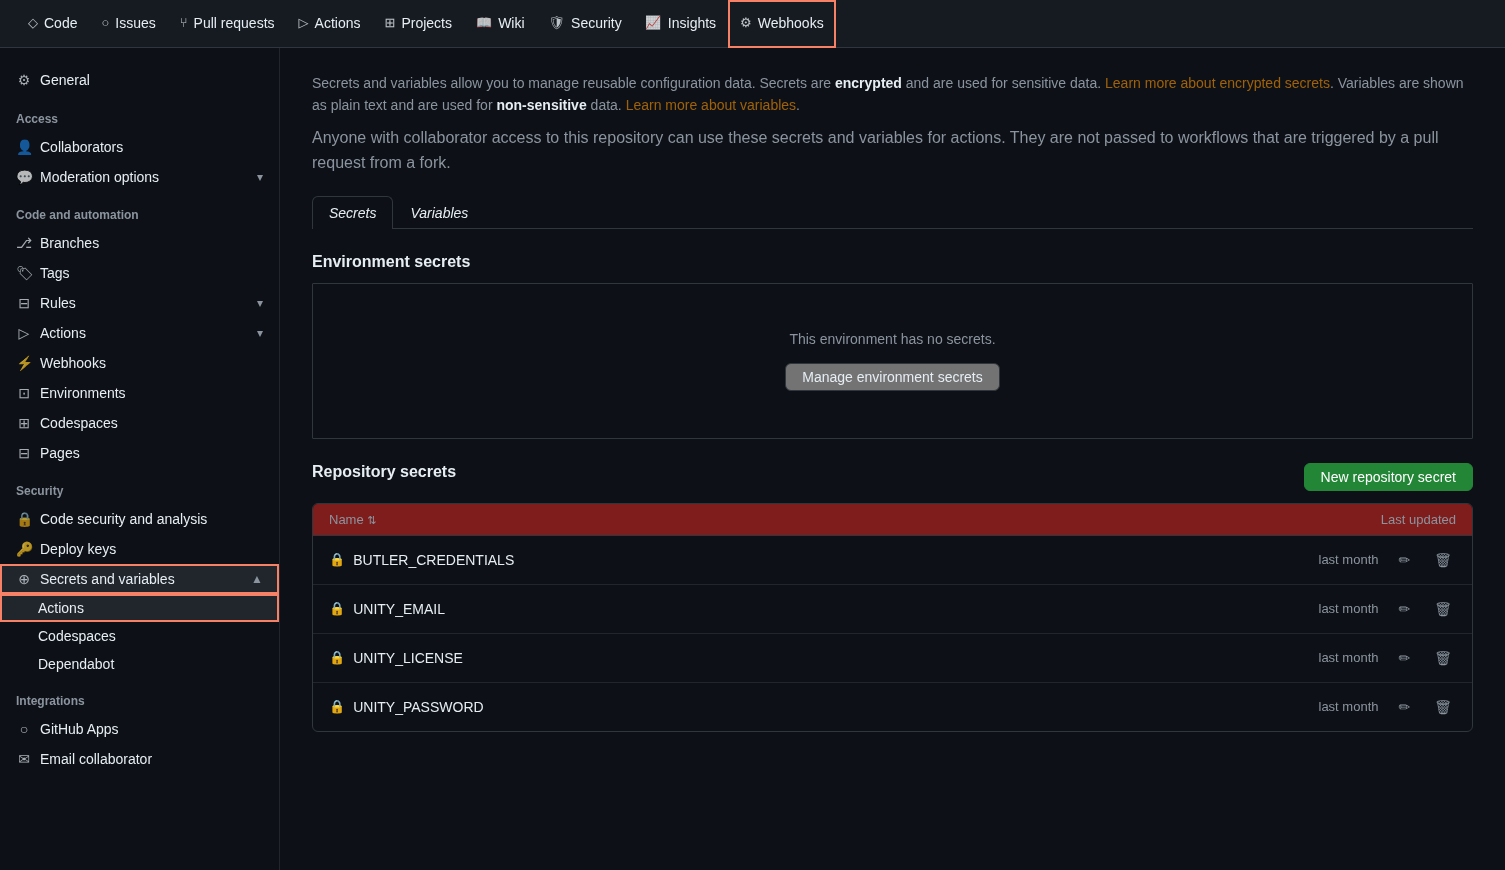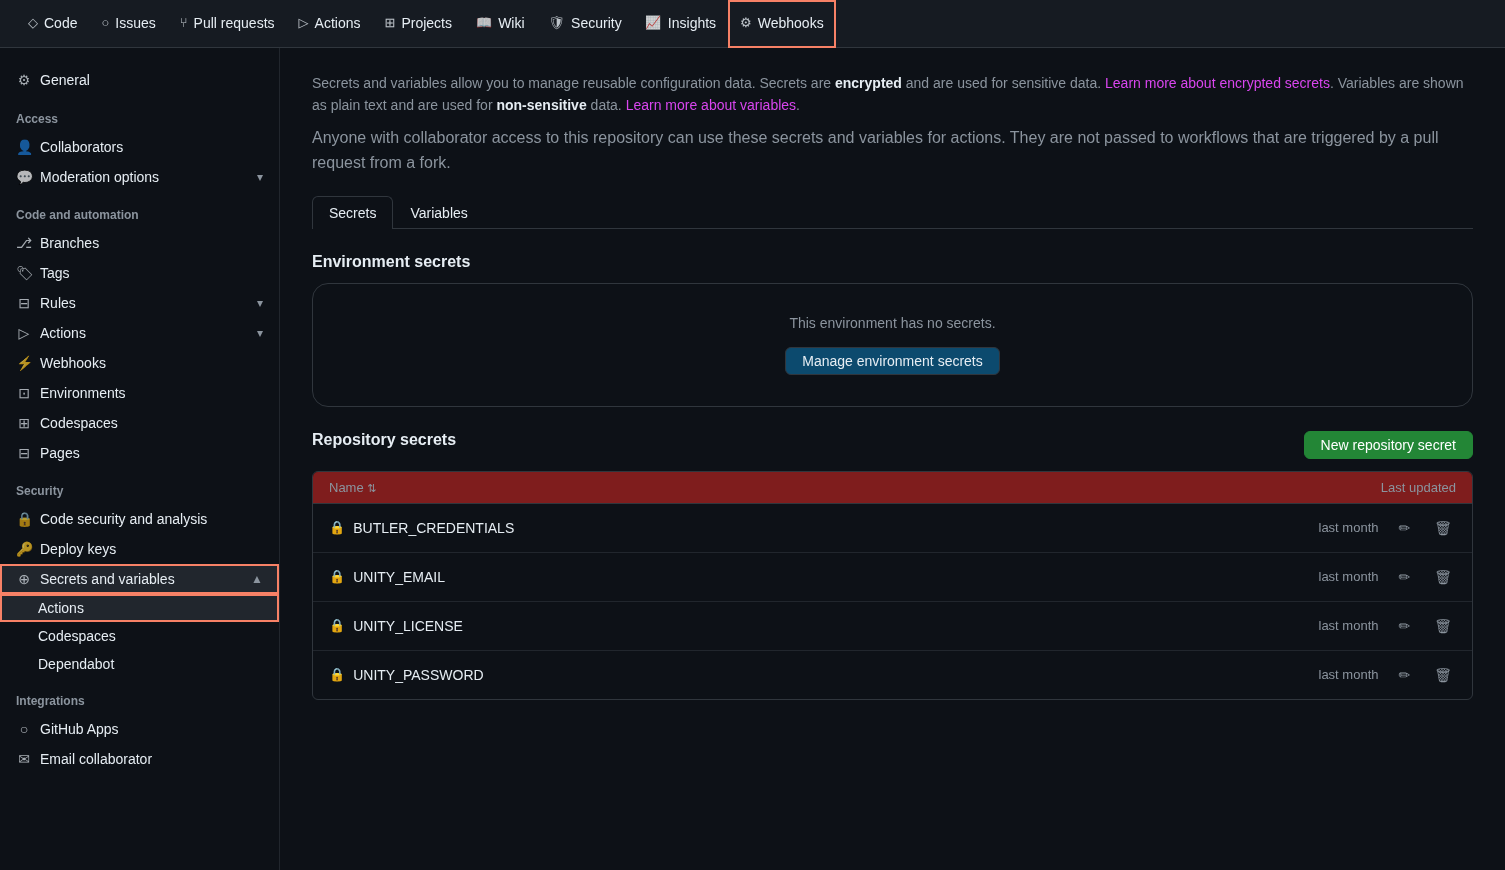--- a/index.html
+++ b/index.html
@@ -111,34 +111,35 @@
       font-weight: 400;
       margin-bottom: 16px;
       color: #e6edf3;
     }
     .description {
       color: #8b949e;
       font-size: 14px;
       line-height: 1.6;
       margin-bottom: 8px;
     }
-    .description a { color: #d946ef; text-decoration: none; }
+    .description a { color: #a16207; text-decoration: none; }
     .description strong { color: #e6edf3; }
     .description2 {
       color: #8b949e;
       font-size: 16px;
       line-height: 1.6;
       margin-bottom: 20px;
     }
 
     
     .tabs {
       display: flex;
       border-bottom: 1px solid #30363d;
       margin-bottom: 24px;
+      font-style: italic;
     }
     .tab {
       padding: 8px 16px;
       cursor: pointer;
       color: #e6edf3;
       font-size: 14px;
       border: 1px solid transparent;
       border-bottom: none;
       margin-bottom: -1px;
       border-radius: 6px 6px 0 0;
@@ -153,40 +154,40 @@
     .section-header {
       font-size: 16px;
       font-weight: 600;
       color: #e6edf3;
       margin-bottom: 12px;
     }
 
     
     .env-secrets-box {
       border: 1px solid #30363d;
-      border-radius: 16px;
-      padding: 31px 20px;
+      border-radius: 1px;
+      padding: 47px 20px;
       text-align: center;
       margin-bottom: 24px;
     }
     .env-secrets-empty {
       color: #8b949e;
       font-size: 14px;
       margin-bottom: 16px;
     }
     .btn {
       display: inline-flex;
       align-items: center;
       gap: 4px;
       padding: 5px 16px;
       border-radius: 6px;
       cursor: pointer;
       font-size: 14px;
       border: 1px solid #30363d;
-      background: #0c4a6e;
+      background: #737373;
       color: #e6edf3;
     }
     .btn-green {
       background: #238636;
       border-color: #238636;
       color: #fff;
       font-weight: 500;
     }
 
     

